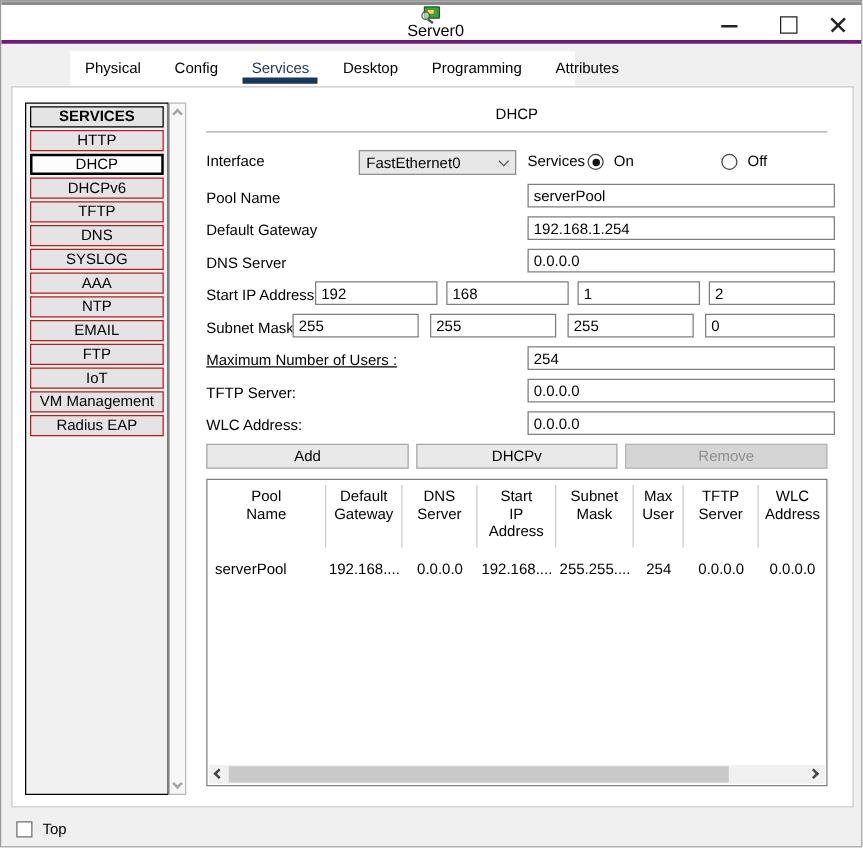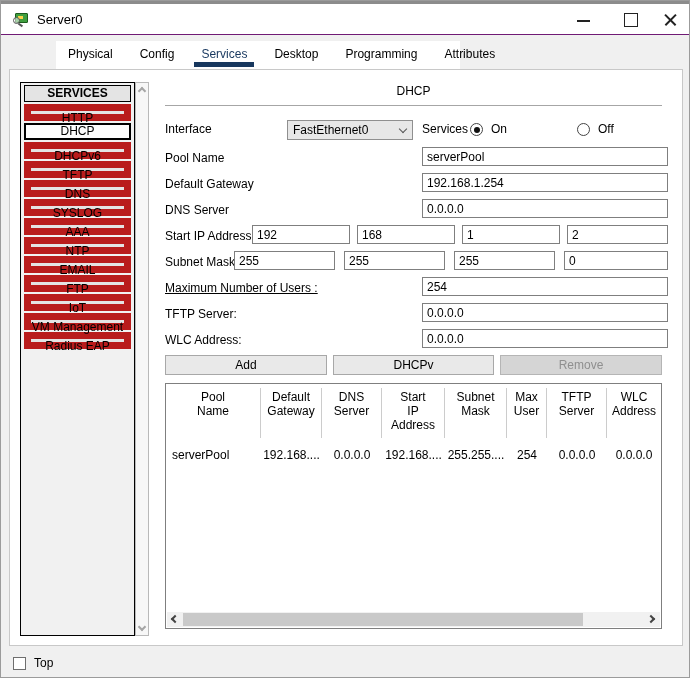--- a/index.html
+++ b/index.html
@@ -5,21 +5,21 @@
   :root{ --accent:#17375e; }
   *{ box-sizing:border-box; margin:0; padding:0; }
   body{ font-family:"Liberation Sans",sans-serif; background:#d9d9d9; }
   .window{
     position:relative; width:690px; height:678px; background:#f0f0f0;
     border:1px solid #9b9b9b; overflow:hidden; font-size:12px; color:#000;
   }
   .top-strip{ position:absolute; top:0; left:0; right:0; height:3px; background:#8c8c8c; }
   
   .titlebar{ position:absolute; top:3px; left:0; right:0; height:31px; background:#fff;
-    display:flex; align-items:center; padding-left:12px; border-bottom:1px solid #701a75; }
+    display:flex; align-items:center; padding-left:0; border-bottom:3px solid #701a75;flex-direction:column; }
   .app-icon{ width:17px; height:15px; position:relative; }
   .app-icon .board{ position:absolute; left:2px; top:1px; width:13px; height:10px;
     background:#3f9e3f; border:1px solid #1c5c1c; border-radius:1px; }
   .app-icon .board::after{ content:""; position:absolute; left:2px; top:2px; width:5px; height:3px;
     background:#ffd24a; }
   .app-icon .lens{ position:absolute; left:0px; top:5px; width:7px; height:7px;
     border:1.5px solid #555; border-radius:50%; background:rgba(255,255,255,.55); }
   .app-icon .handle{ position:absolute; left:5px; top:12px; width:5px; height:1.6px;
     background:#555; transform:rotate(35deg); }
   .title-text{ margin-left:7px; font-size:13px; }
@@ -36,21 +36,21 @@
   .tab{ position:relative; height:28px; line-height:26px; white-space:nowrap; cursor:default; }
   .tab.active{ color:var(--accent); }
   .tab.active::after{ content:""; position:absolute; left:-7px; right:-7px; bottom:2px; height:5px; background:var(--accent); }
   
   .pane{ position:absolute; left:8px; top:68px; width:674px; height:577px; background:#fff;
     border:1px solid #c8c8c8; }
   
   .services-box{ position:absolute; left:10px; top:12px; width:115px; height:554px;
     background:#f1f1f1; border:1px solid #000; padding-top:2px; }
   .svc-btn{ width:107px; height:17px; margin:0 auto 2px auto; background:#e4e4e4;
-    border:7px solid #b91c1c; text-align:center; line-height:15px; font-size:12px; cursor:default; }
+    border:1px solid #b91c1c; text-align:center; line-height:15px; font-size:12px; cursor:default; }
   .svc-btn.header{ font-weight:bold; border:1px solid #000; }
   .svc-btn.selected{ background:#fdfdfd; border:2px solid #000; line-height:13px; }
   .v-scrollbar{ position:absolute; left:125px; top:12px; width:14px; height:554px;
     background:#f7f7f7; border:1px solid #b9b9b9; }
   .chev{ position:absolute; left:3px; width:6px; height:6px; border-left:2px solid #a5a5a5; border-top:2px solid #a5a5a5; }
   .chev.up{ top:5px; transform:rotate(45deg); }
   .chev.down{ bottom:5px; transform:rotate(225deg); }
   
   .form-label{ position:absolute; left:155px; height:19px; line-height:19px; white-space:nowrap; }
   .heading{ position:absolute; left:155px; width:497px; top:14px; text-align:center; }

